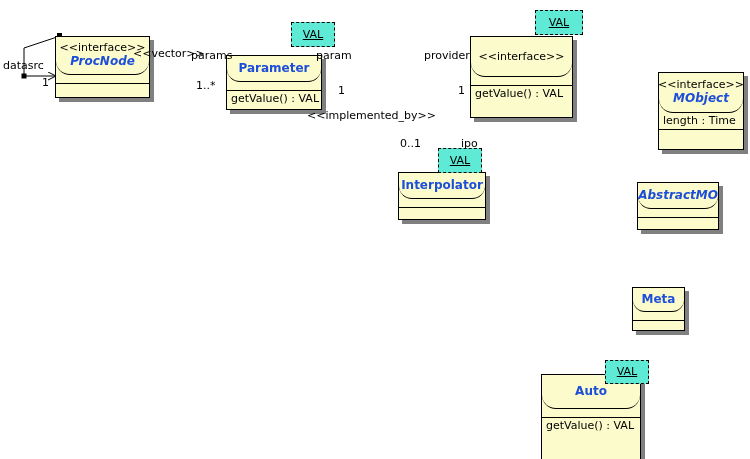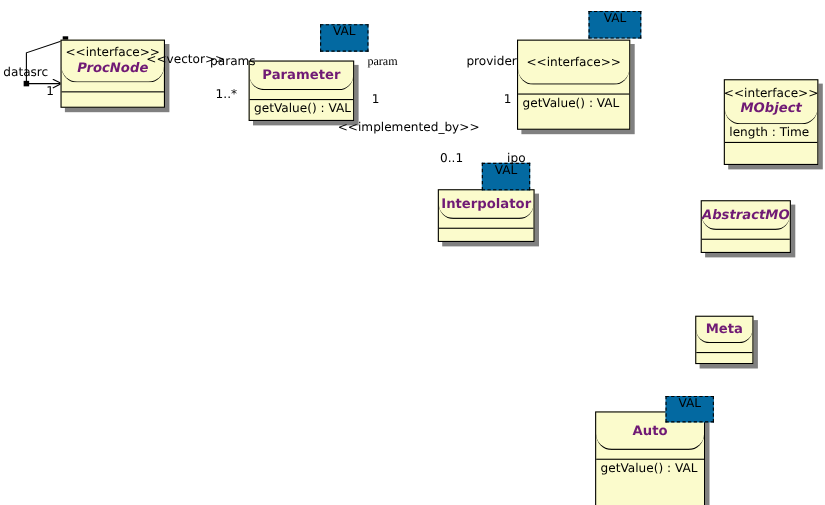--- a/index.html
+++ b/index.html
@@ -38,50 +38,51 @@
   .stereo {
     font-size: 11px;
     line-height: 13px;
     color: #000000;
     white-space: nowrap;
   }
   .cname {
     font-size: 12px;
     line-height: 15px;
     font-weight: bold;
-    color: #701a75;
+    color: #1d4ed8;
     white-space: nowrap;
   }
   .cname.abstract { font-style: italic; }
   .compartment {
     box-sizing: border-box;
     border-bottom: 1px solid #000000;
     font-size: 11px;
     line-height: 14px;
     padding: 1px 4px;
     color: #000000;
     white-space: nowrap;
   }
   .compartment.last { border-bottom: none; }
   .compartment.empty { padding: 0; height: 9px; }
 
   
   .tmpl-box {
     position: absolute;
     box-sizing: border-box;
     border: 1px dashed #000000;
-    background: #0369a1;
+    background: #5eead4;
     font-size: 11px;
     line-height: 12px;
     color: #000000;
     display: flex;
-    align-items: flex-start;
+    align-items: center;
     justify-content: center;
     white-space: nowrap;
     z-index: 5;
+    text-decoration: underline;
   }
 
   
   .edge-label {
     position: absolute;
     font-size: 11px;
     line-height: 12px;
     color: #000000;
     white-space: nowrap;
     background: transparent;
@@ -269,21 +270,21 @@
   <div class="edge-label" style="left:133px; top:48px;">
     <span>&lt;&lt;vector&gt;&gt;</span>
   </div>
   <div class="edge-label" style="left:191px; top:50px;">
     <span>params</span>
   </div>
   <div class="edge-label" style="left:196px; top:80px;">
     <span>1..*</span>
   </div>
 
-  <div class="edge-label" style="left:334px; top:50px;font-family:Liberation Serif, serif;">
+  <div class="edge-label" style="left:316px; top:50px;">
     <span>param</span>
   </div>
   <div class="edge-label" style="left:338px; top:85px;">
     <span>1</span>
   </div>
 
   <div class="edge-label" style="left:424px; top:50px;">
     <span>provider</span>
   </div>
   <div class="edge-label" style="left:458px; top:85px;">

